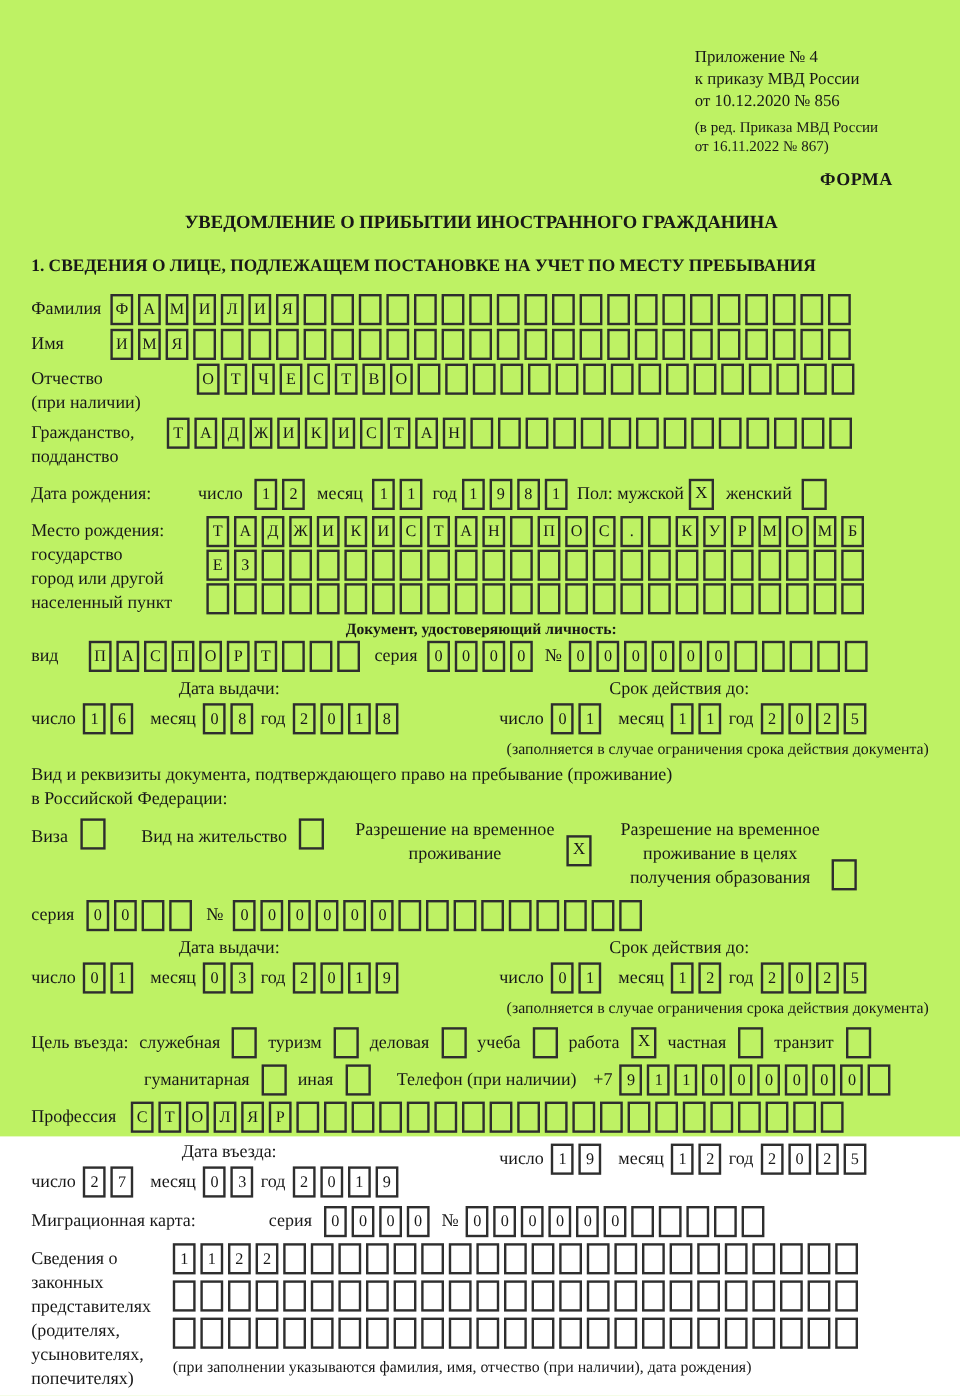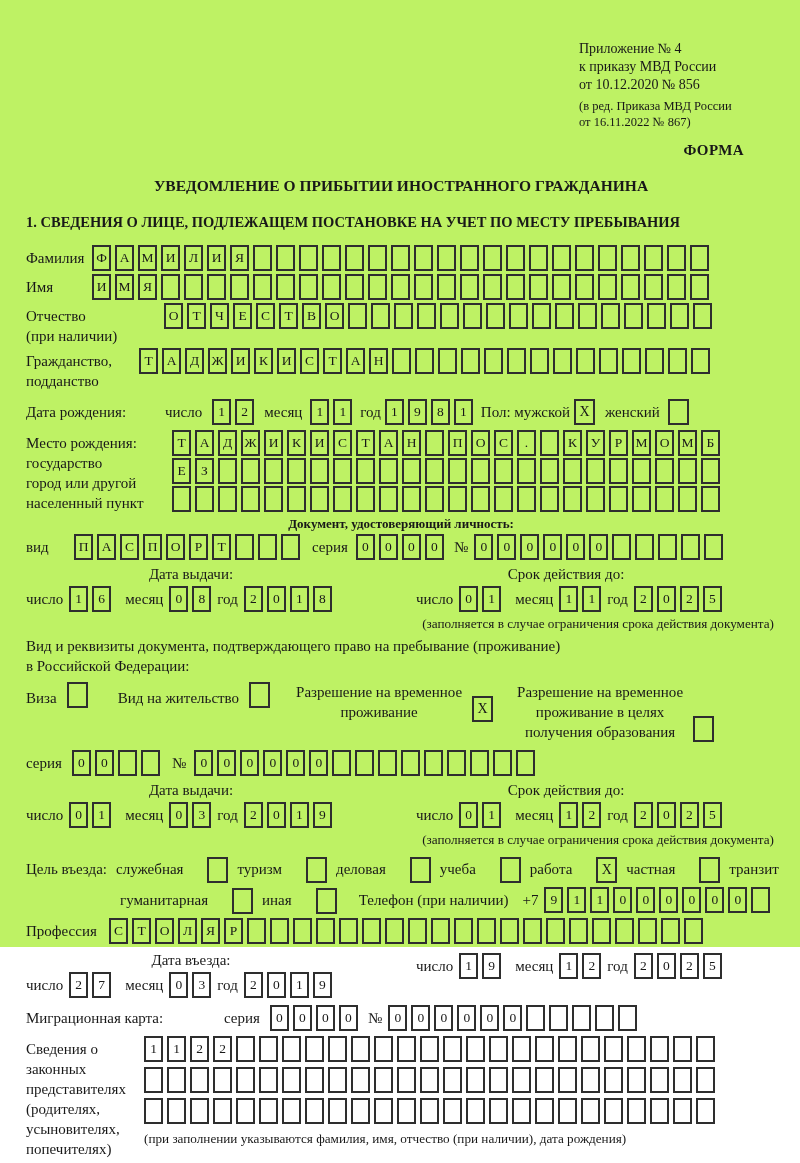--- a/index.html
+++ b/index.html
@@ -35,21 +35,21 @@
   .dline{display:flex;align-items:flex-start;gap:6px;margin-top:2px;font-size:15px}
   .dline .dlbl{line-height:27px}
   .note{text-align:right;font-size:13.2px;line-height:17px;margin-top:2px;padding-right:2px}
 
   .intro{margin-top:4px;font-size:15px;line-height:20px}
   .opts{display:flex;align-items:flex-start;margin-top:6px;white-space:nowrap}
   .opt{display:flex;align-items:flex-end;gap:10px}
   .olines{display:flex;flex-direction:column;text-align:center;font-size:15px;line-height:20px}
   .opt .cbox{margin-top:0}
 
-  .pitem{display:flex;align-items:center;gap:24px;margin-left:9px}
+  .pitem{display:flex;align-items:flex-start;gap:10px;margin-left:9px}
   .pitem .plabel{font-size:15px;line-height:27px}
   .lead{font-size:15px;line-height:27px;flex-shrink:0}
   .indent90{margin-left:90px}
   .repr-note{font-size:13.2px;line-height:17px;margin-top:6px}
 </style>
 </head>
 <body>
 
 <div class="page">
 

